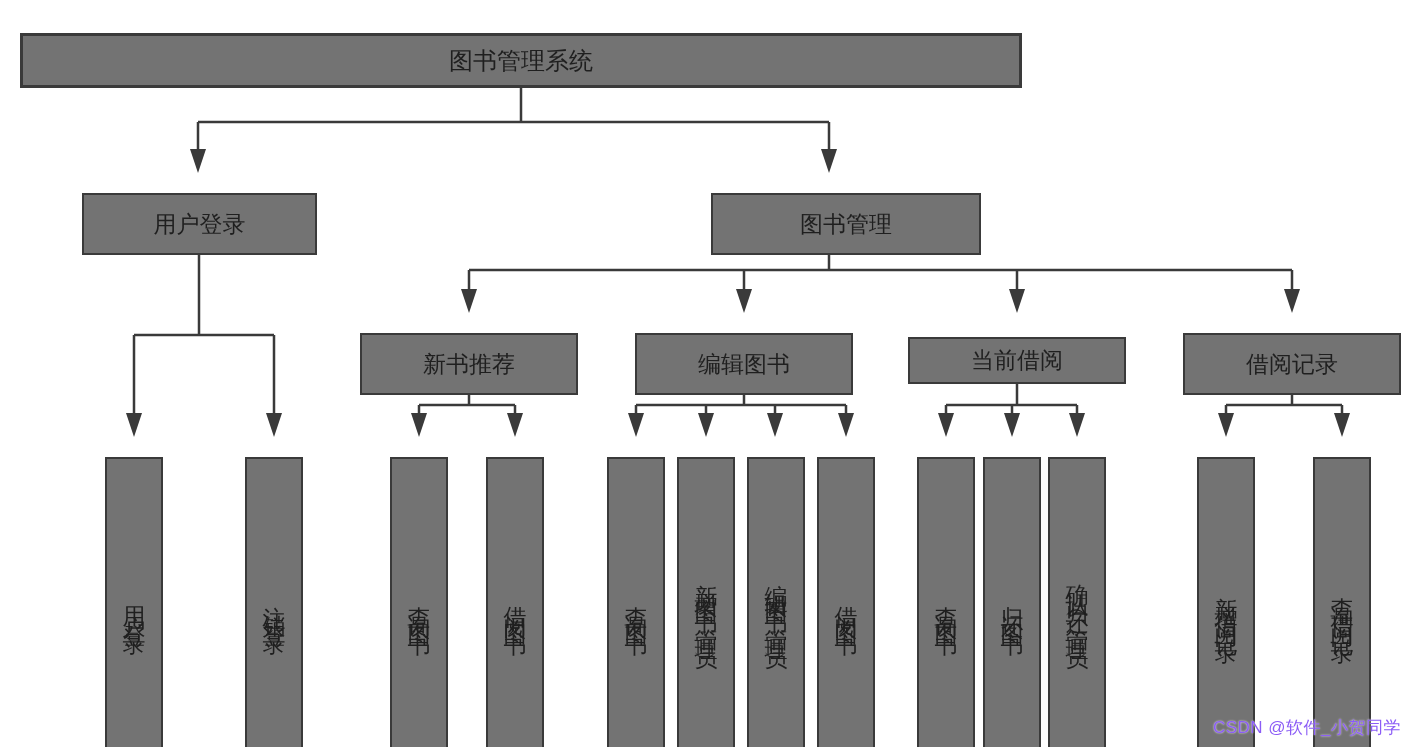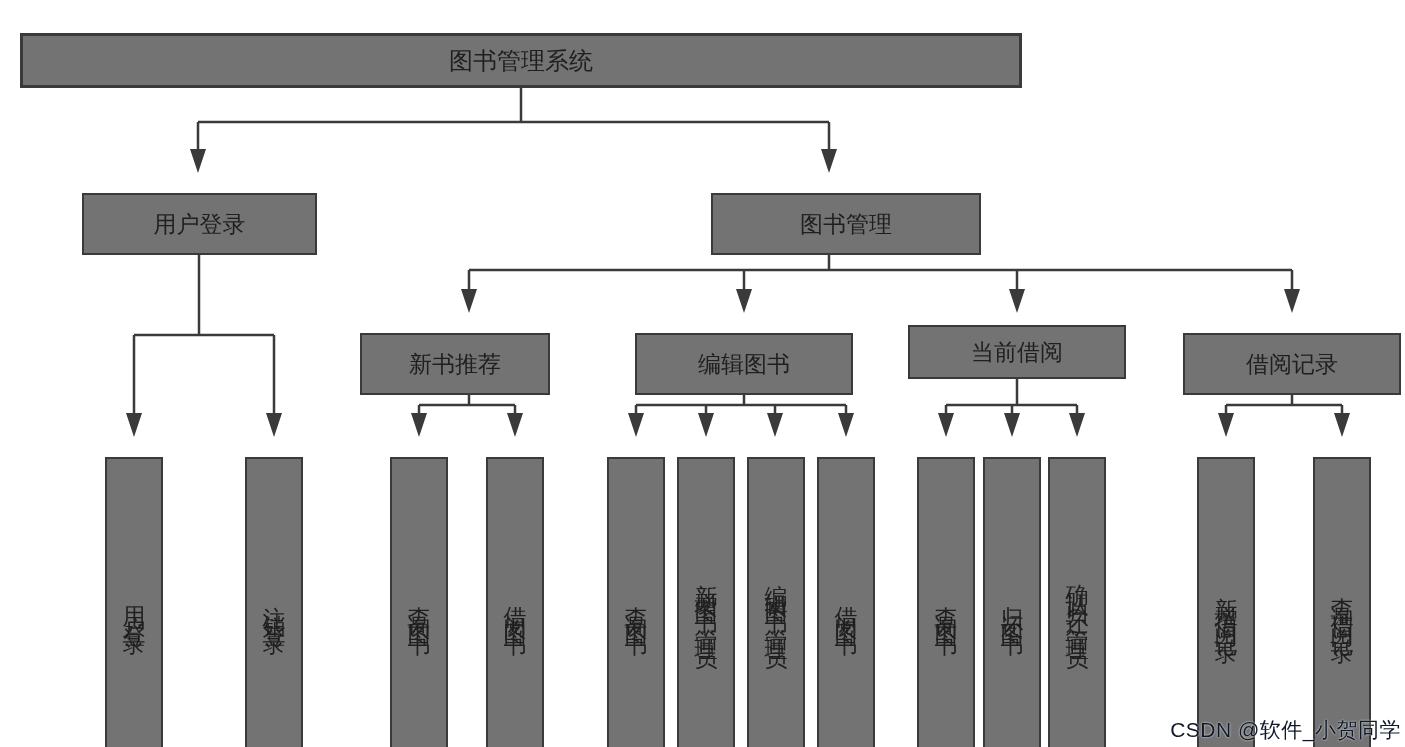--- a/index.html
+++ b/index.html
@@ -48,22 +48,22 @@
   .box.v .vtext {
     writing-mode: vertical-rl;
     line-height: 1;
     letter-spacing: 9px;
     white-space: nowrap;
   }
   .watermark {
     position: absolute;
     right: 4px;
     top: 716px;
-    font-size: 21px;
-    color: #0f172a;
+    font-size: 17px;
+    color: #8b5cf6;
     letter-spacing: 0.5px;
     text-shadow: 0 0 2px #ffffff;
     white-space: nowrap;
   }
 </style>
 </head>
 <body>
 
 <div class="canvas">
 
@@ -114,27 +114,27 @@
     <span>图书管理系统</span>
   </div>
 
   <div class="box h" style="left:82px; top:173px; width:235px; height:62px;">
     <span>用户登录</span>
   </div>
   <div class="box h" style="left:711px; top:173px; width:270px; height:62px;">
     <span>图书管理</span>
   </div>
 
-  <div class="box h" style="left:360px; top:313px; width:190px; height:62px;font-family:Liberation Serif, serif;">
+  <div class="box h" style="left:360px; top:313px; width:218px; height:62px;font-family:Liberation Serif, serif;">
     <span>新书推荐</span>
   </div>
   <div class="box h" style="left:635px; top:313px; width:218px; height:62px;">
     <span>编辑图书</span>
   </div>
-  <div class="box h" style="left:908px; top:305px; width:218px; height:54px;">
+  <div class="box h" style="left:908px; top:317px; width:218px; height:47px;">
     <span>当前借阅</span>
   </div>
   <div class="box h" style="left:1183px; top:313px; width:218px; height:62px;">
     <span>借阅记录</span>
   </div>
 
   <div class="box v" style="left:105px; top:437px; width:58px; height:298px;">
     <span class="vtext">用户登录</span>
   </div>
   <div class="box v" style="left:245px; top:437px; width:58px; height:298px;">

